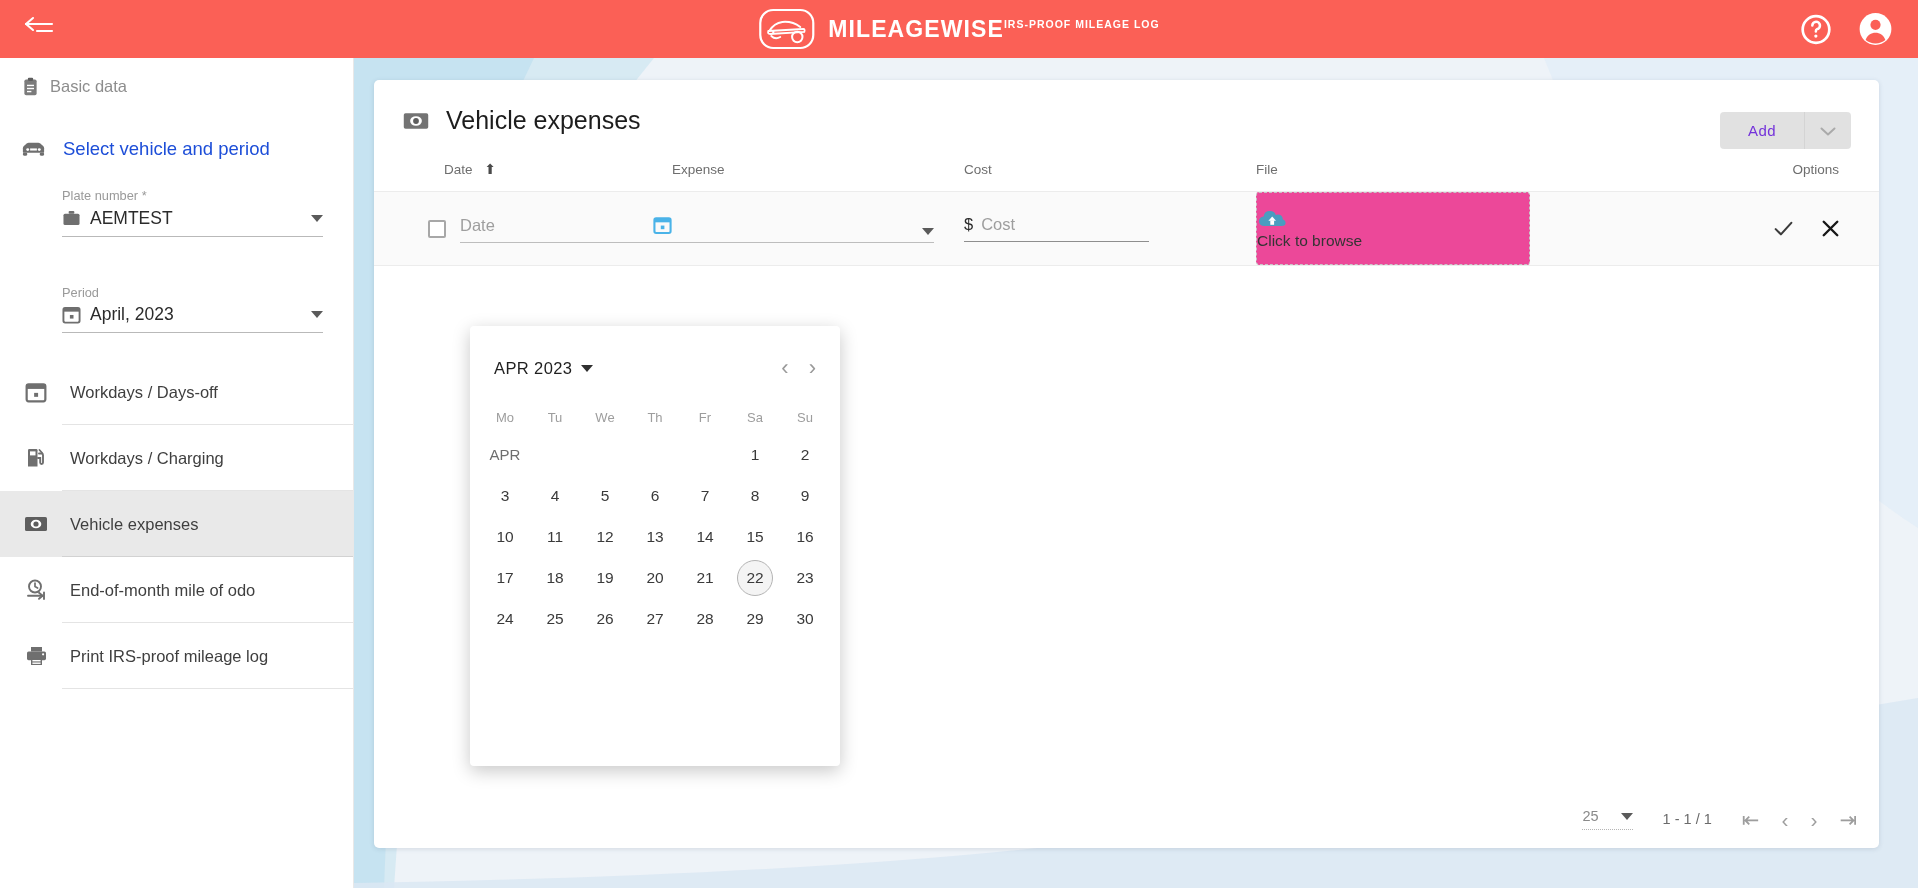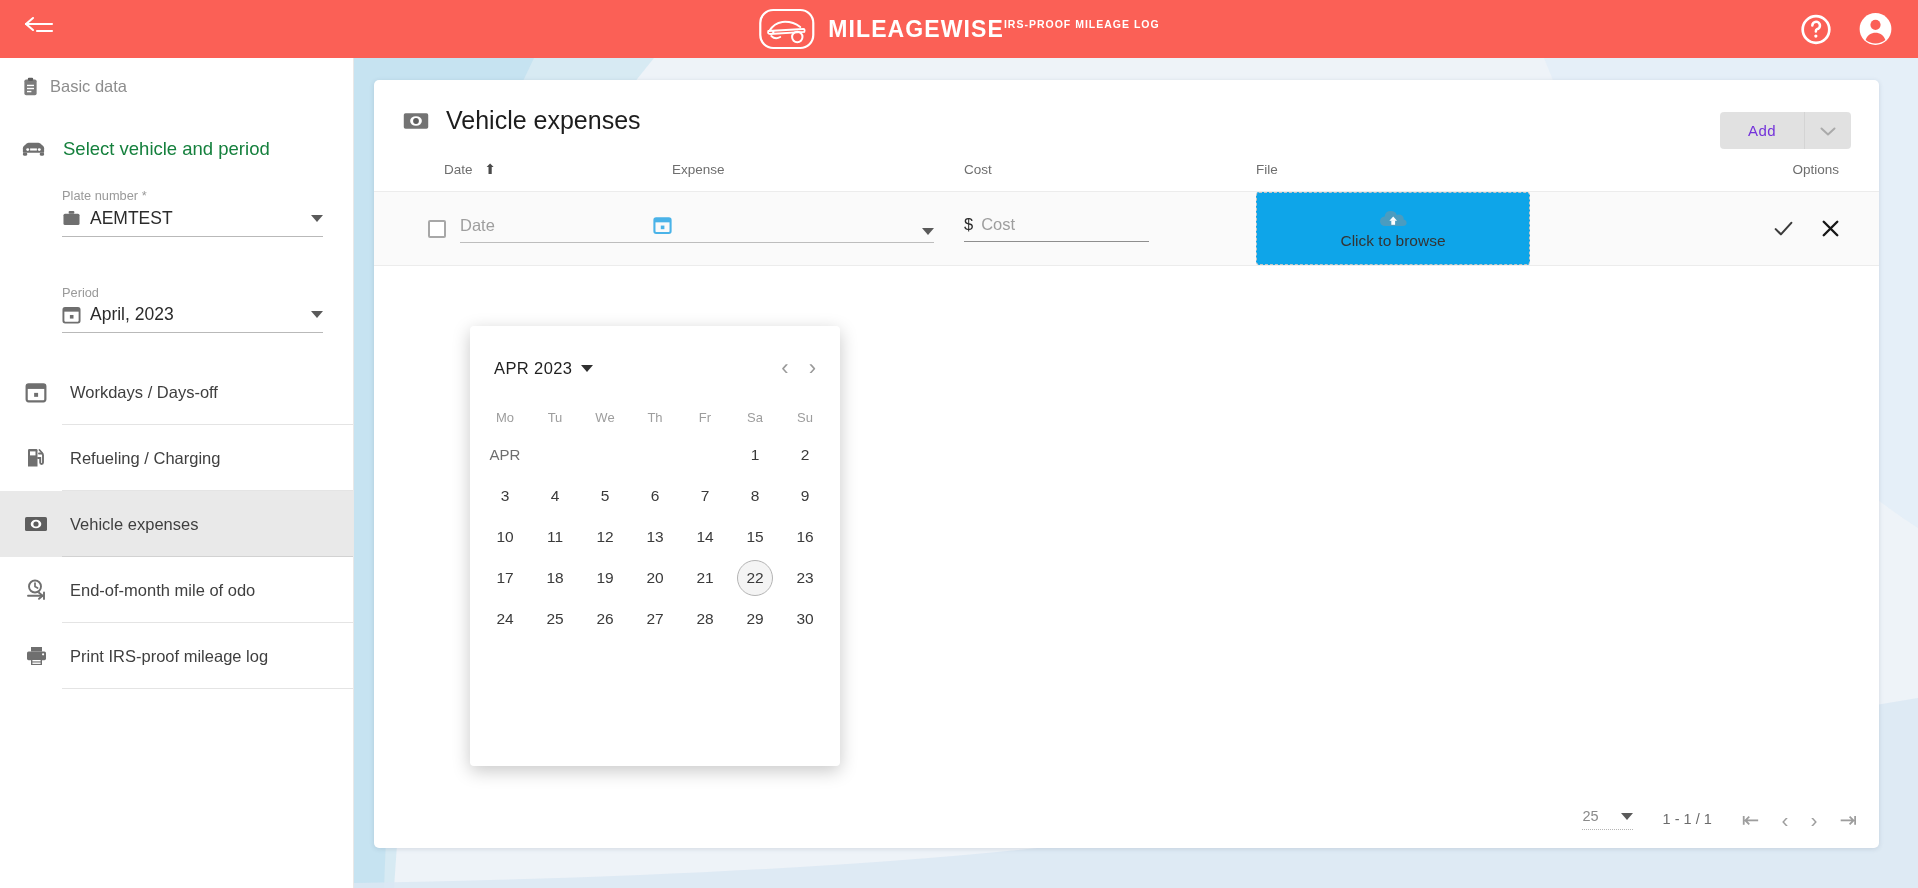--- a/index.html
+++ b/index.html
@@ -61,21 +61,21 @@
   .tab.active::after {
     content: ""; position: absolute; left: 0; right: 0; bottom: 0;
     height: 3px; background: #f1584c;
   }
   .tab svg { flex: none; }
 
   .vehicle-head {
     display: flex; align-items: center; gap: 16px;
     padding: 24px 0 0 20px;
   }
-  .vehicle-head-title { font-size: 18.5px; color: #15803d; }
+  .vehicle-head-title { font-size: 18.5px; color: #1d4ed8; }
 
   .field-group { padding: 10px 30px 0 62px; }
   .field { position: relative; margin-top: 18px; }
   .field-label {
     font-size: 12.8px; color: #9a9a9a; margin-bottom: 3px;
     display: block; line-height: 1.3;
   }
   .field-value-row {
     display: flex; align-items: center; gap: 9px;
     border-bottom: 1px solid #b9b9b9;
@@ -181,23 +181,23 @@
   .td-cost-wrap {
     display: flex; align-items: flex-end; gap: 8px;
     border-bottom: 1px solid #8e8e8e;
     width: 185px; padding-bottom: 7px;
   }
   .cost-sym { font-size: 16.5px; color: #2b2b2b; }
 
   .dropzone {
     width: 274px; height: 73px;
     border: 1px dashed #c7c7c7; border-radius: 3px;
-    background: #0ea5e9;
+    background: #ec4899;
     display: flex; flex-direction: column;
-    align-items: center; justify-content: center;
+    align-items: flex-start; justify-content: center;
     gap: 2px; cursor: pointer;
   }
   .dropzone-label { font-size: 15.5px; color: #343434; }
 
   .row-actions { display: flex; align-items: center; gap: 22px; justify-content: flex-end; padding-right: 36px; }
   .row-actions svg { cursor: pointer; display: block; }
 
   
   .datepicker {
     position: absolute; left: 96px; top: 246px;
@@ -359,21 +359,21 @@
 
     <div class="menu-item">
       <span class="menu-icon">
         <svg width="22" height="22" viewBox="0 0 22 22">
           <path d="M3 3.2 Q3 2 4.2 2 L11.3 2 Q12.5 2 12.5 3.2 L12.5 19.5 L3 19.5 Z" fill="#6f6f6f"></path>
           <rect x="5" y="4.4" width="5.5" height="4" fill="#fff"></rect>
           <path d="M14 6.5 L16.5 6.5 Q18 6.5 18 8 L18 15.5 Q18 17 16.6 17 Q15.2 17 15.2 15.5 L15.2 11 L13 11" fill="none" stroke="#6f6f6f" stroke-width="1.9" stroke-linecap="round"></path>
           <path d="M14.5 3 L17.2 6" stroke="#6f6f6f" stroke-width="1.8" stroke-linecap="round"></path>
         </svg>
       </span>
-      <span class="menu-label">Refueling / Charging</span>
+      <span class="menu-label">Workdays / Charging</span>
     </div>
 
     <div class="menu-item active">
       <span class="menu-icon">
         <svg width="24" height="18" viewBox="0 0 24 18">
           <rect x="1" y="2" width="22" height="14" rx="1.6" fill="#5e5e5e"></rect>
           <ellipse cx="12" cy="9" rx="5.3" ry="4.3" fill="#fff"></ellipse>
           <circle cx="12" cy="9" r="2.6" fill="#5e5e5e"></circle>
         </svg>
       </span>

